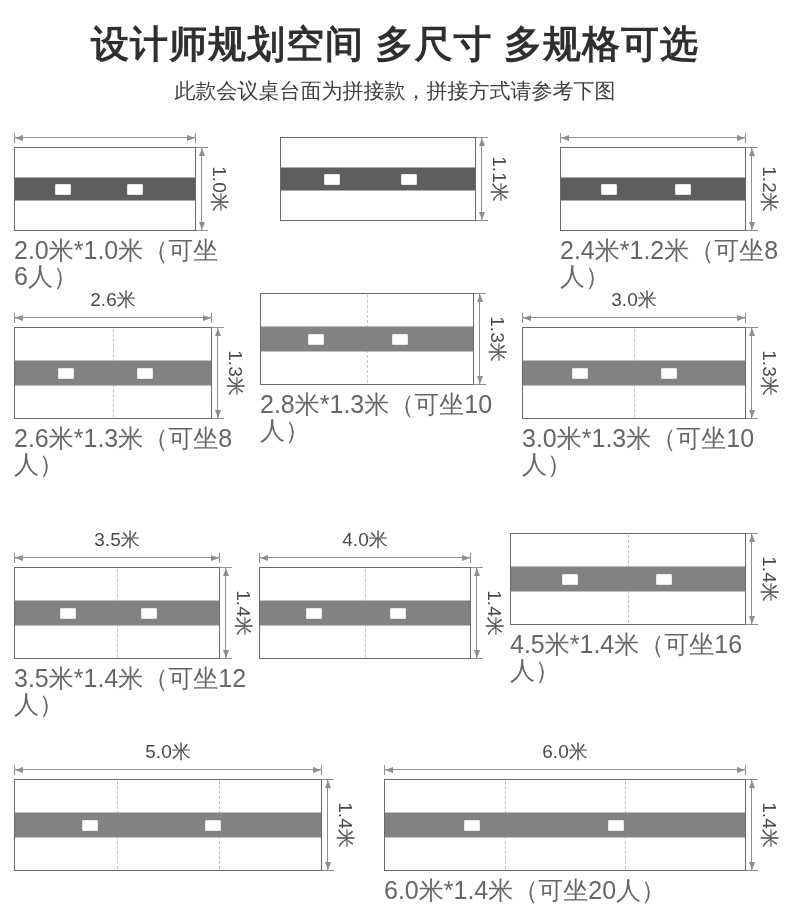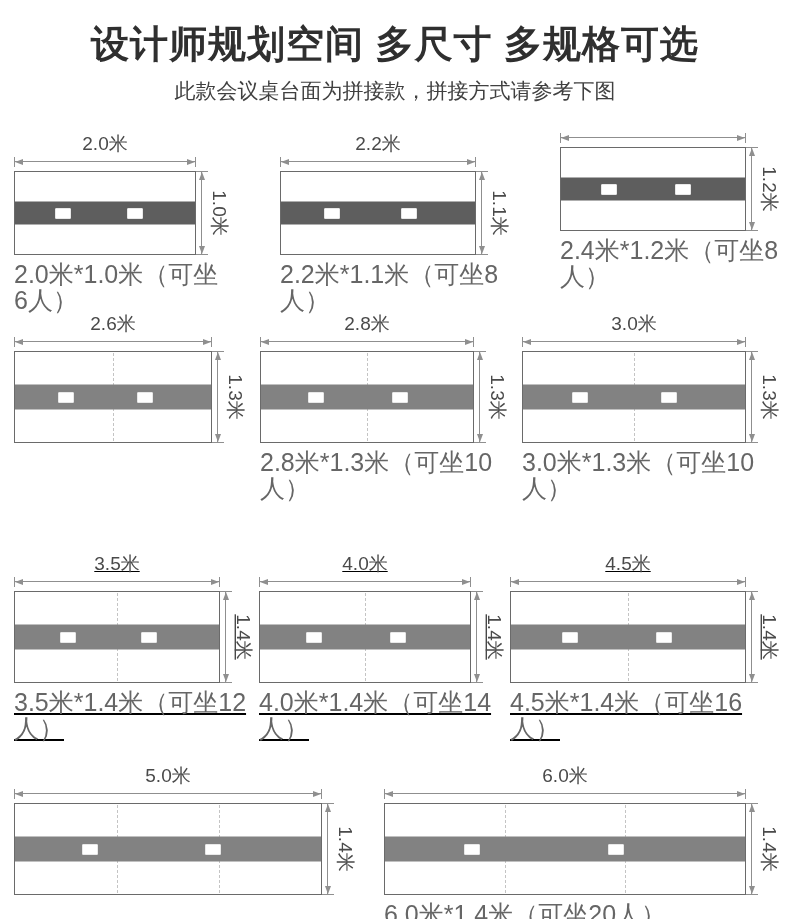--- a/index.html
+++ b/index.html
@@ -24,21 +24,21 @@
     margin-top:12px;font-size:21px;line-height:24px;
     color:var(--subtitle-text);
   }
   
   .row{
     display:flex;justify-content:space-between;align-items:flex-start;
     padding:0 10px 0 14px;
   }
   .row-1{margin-top:30px;}
   .row-2{}
-  .row-3{margin-top:52px;text-decoration:underline;}
+  .row-3{margin-top:52px;}
   .row-4{margin-top:24px;}
   
   .diagram{width:calc(var(--w) + 34px);}
   .dim-top{width:var(--w);}
   .dim-label{
     text-align:center;font-size:19px;line-height:22px;color:#4a4a4a;
     margin-bottom:2px;
   }
   .dim-line-h{position:relative;height:10px;width:100%;}
   .dim-line-h .line{position:absolute;left:0;right:0;top:4px;border-top:1px solid var(--dim-line);}
@@ -95,21 +95,20 @@
 
 <header class="header">
   <h1 class="title">设计师规划空间 多尺寸 多规格可选</h1>
   <p class="subtitle">此款会议桌台面为拼接款，拼接方式请参考下图</p>
 </header>
 
 <section class="row row-1">
 
   <figure class="diagram" style="--w:182px;--h:84px">
     <div class="dim-top">
-      <div class="dim-label">2.0米</div>
       <div class="dim-line-h">
           <i class="line"></i>
           <i class="tick-l"></i>
           <i class="tick-r"></i>
           <i class="arr arr-l"></i>
           <i class="arr arr-r"></i>
         </div>
     </div>
     <div class="body-wrap">
       <div class="tabletop" data-seams="0">
@@ -129,30 +128,20 @@
           </div>
         <div class="dim-label-v">
             <span>1.0米</span>
           </div>
       </div>
     </div>
     <figcaption class="caption">2.0米*1.0米（可坐6人）</figcaption>
   </figure>
 
   <figure class="diagram" style="--w:196px;--h:84px">
-    <div class="dim-top">
-      <div class="dim-label">2.2米</div>
-      <div class="dim-line-h">
-          <i class="line"></i>
-          <i class="tick-l"></i>
-          <i class="tick-r"></i>
-          <i class="arr arr-l"></i>
-          <i class="arr arr-r"></i>
-        </div>
-    </div>
     <div class="body-wrap">
       <div class="tabletop" data-seams="0">
 
         <div class="band">
             <i class="grommet g1"></i>
             <i class="grommet g2"></i>
           </div>
       </div>
       <div class="dim-right">
         <div class="dim-line-v">
@@ -160,21 +149,20 @@
             <i class="tick-t"></i>
             <i class="tick-b"></i>
             <i class="arr arr-u"></i>
             <i class="arr arr-d"></i>
           </div>
         <div class="dim-label-v">
             <span>1.1米</span>
           </div>
       </div>
     </div>
-    <figcaption class="caption">2.2米*1.1米（可坐8人）</figcaption>
   </figure>
 
   <figure class="diagram" style="--w:186px;--h:84px">
     <div class="dim-top">
       <div class="dim-line-h">
           <i class="line"></i>
           <i class="tick-l"></i>
           <i class="tick-r"></i>
           <i class="arr arr-l"></i>
           <i class="arr arr-r"></i>
@@ -232,33 +220,24 @@
             <i class="tick-t"></i>
             <i class="tick-b"></i>
             <i class="arr arr-u"></i>
             <i class="arr arr-d"></i>
           </div>
         <div class="dim-label-v">
             <span>1.3米</span>
           </div>
       </div>
     </div>
+    <figcaption class="caption">2.6米*1.3米（可坐8人）</figcaption>
   </figure>
 
   <figure class="diagram" style="--w:214px;--h:92px">
-    <div class="dim-top">
-      <div class="dim-label">2.8米</div>
-      <div class="dim-line-h">
-          <i class="line"></i>
-          <i class="tick-l"></i>
-          <i class="tick-r"></i>
-          <i class="arr arr-l"></i>
-          <i class="arr arr-r"></i>
-        </div>
-    </div>
     <div class="body-wrap">
       <div class="tabletop" data-seams="1">
         <i class="seam seam-a"></i>
         <div class="band">
             <i class="grommet g1"></i>
             <i class="grommet g2"></i>
           </div>
       </div>
       <div class="dim-right">
         <div class="dim-line-v">
@@ -374,34 +353,23 @@
             <i class="tick-t"></i>
             <i class="tick-b"></i>
             <i class="arr arr-u"></i>
             <i class="arr arr-d"></i>
           </div>
         <div class="dim-label-v">
             <span>1.4米</span>
           </div>
       </div>
     </div>
-    <figcaption class="caption">4.0米*1.4米（可坐14人）</figcaption>
   </figure>
 
   <figure class="diagram" style="--w:236px;--h:92px">
-    <div class="dim-top">
-      <div class="dim-label">4.5米</div>
-      <div class="dim-line-h">
-          <i class="line"></i>
-          <i class="tick-l"></i>
-          <i class="tick-r"></i>
-          <i class="arr arr-l"></i>
-          <i class="arr arr-r"></i>
-        </div>
-    </div>
     <div class="body-wrap">
       <div class="tabletop" data-seams="1">
         <i class="seam seam-a"></i>
         <div class="band">
             <i class="grommet g1"></i>
             <i class="grommet g2"></i>
           </div>
       </div>
       <div class="dim-right">
         <div class="dim-line-v">

